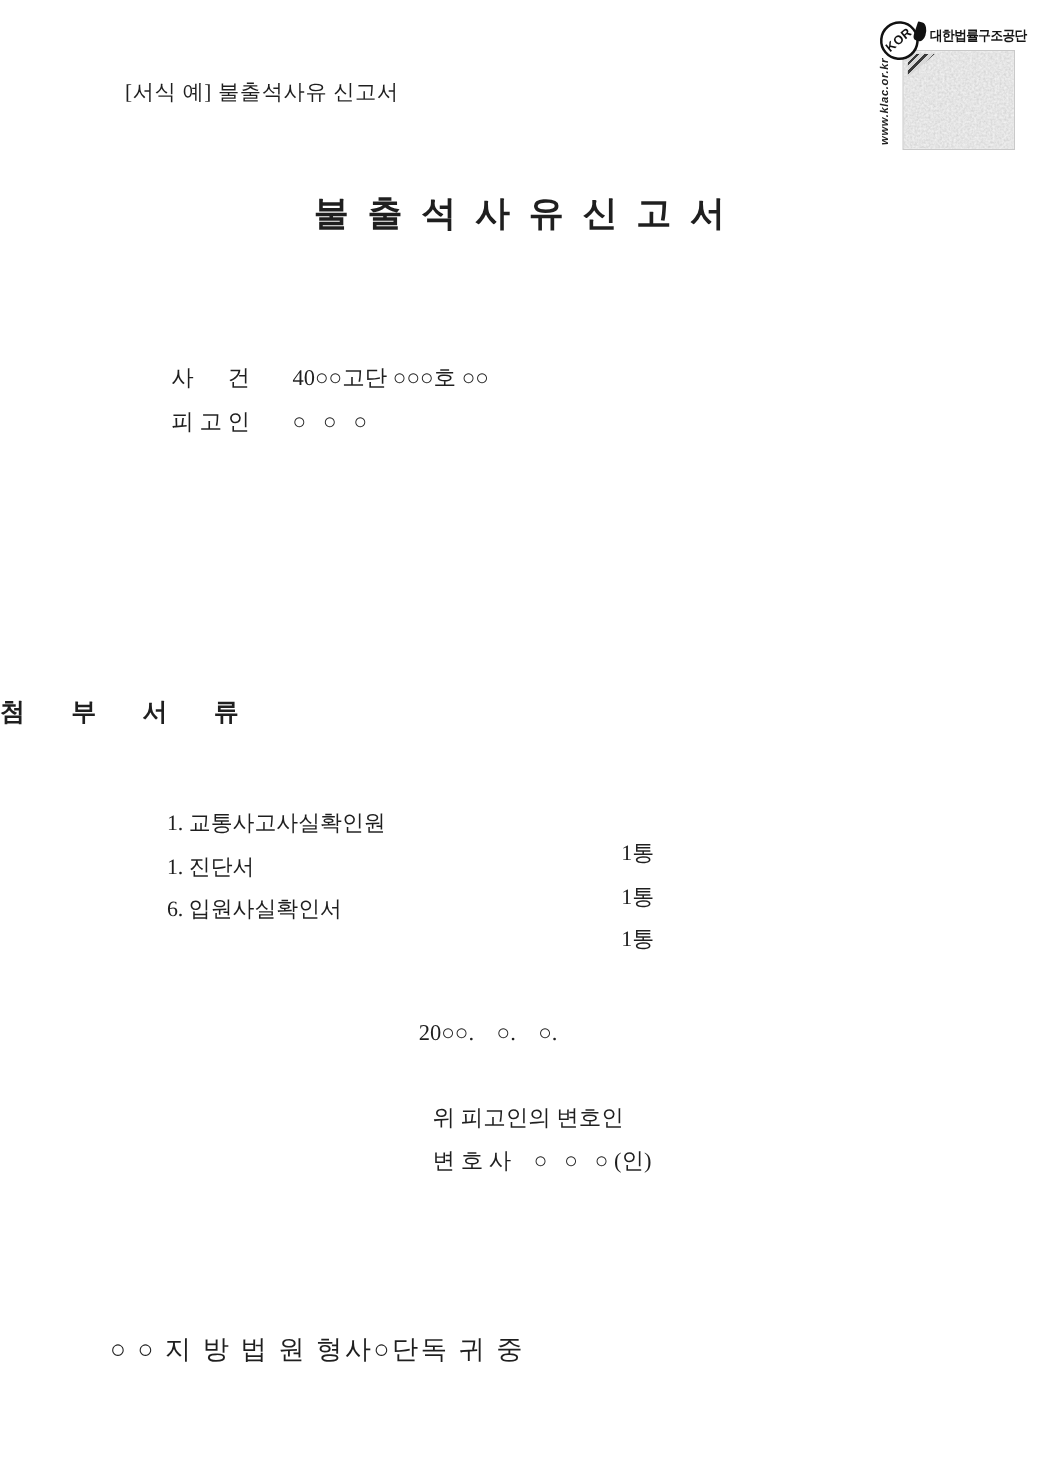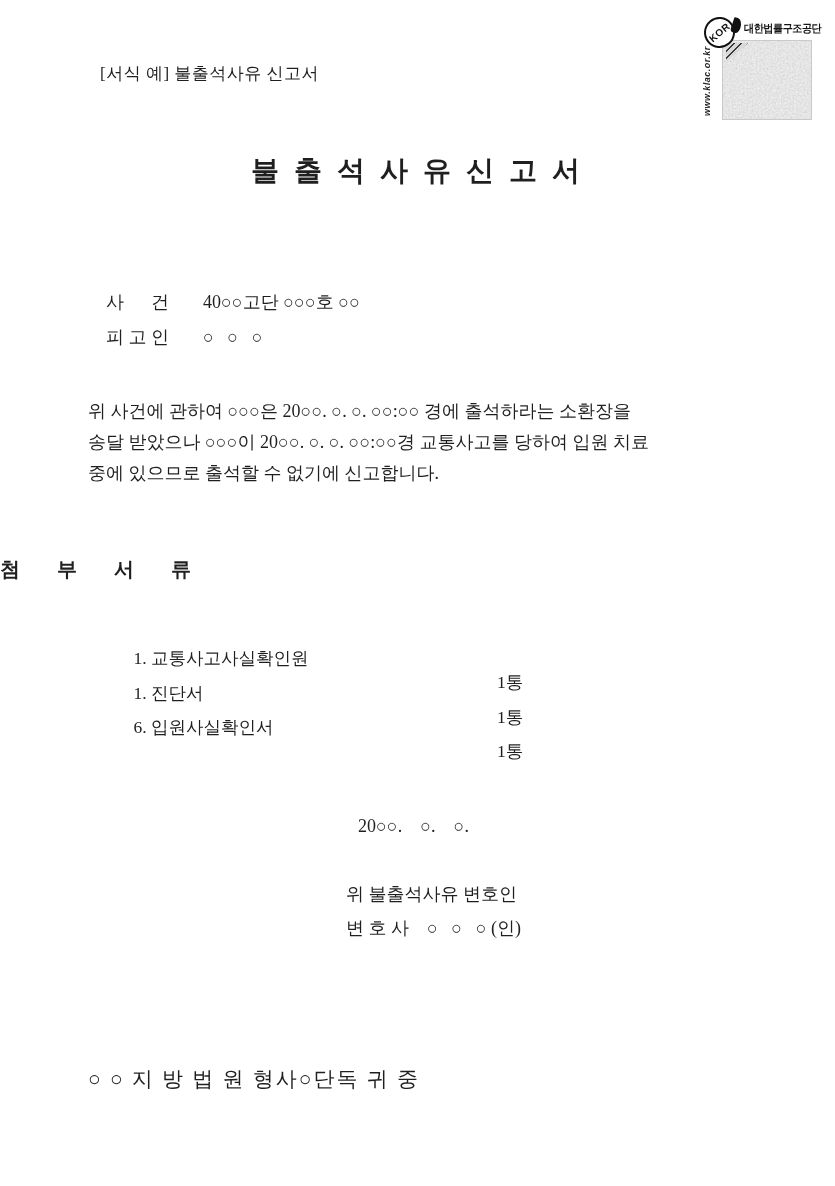--- a/index.html
+++ b/index.html
@@ -77,21 +77,21 @@
     text-align: center;
     font-size: 28px; font-weight: bold;
     letter-spacing: 4px;
     white-space: pre;
   }
 
   
   .case-line { position: absolute; left: 88px; font-size: 18px; white-space: pre; }
   .case-line.l1 { top: 269px; }
   .case-line.l2 { top: 304px; }
-  .case-label { display: inline-block; width: 97px; white-space: pre; }
+  .case-label { display: inline-block; width: 97px; white-space: pre; margin-left: 31px; }
 
   
   .body-par {
     position: absolute; left: 88px; top: 396px; width: 680px;
     font-size: 18px; line-height: 31px;
     text-align: justify;
     white-space: pre-wrap;
   }
 
   
@@ -102,21 +102,21 @@
     letter-spacing: 9px;
     white-space: pre;
   }
   .attach-row { position: absolute; left: 116px; width: 440px; font-size: 17.5px; white-space: pre; }
   .attach-row .count { position: absolute; left: 381px; }
   .attach-row.r1 { top: 625px; }
   .attach-row.r2 { top: 660px; }
   .attach-row.r3 { top: 694px; }
 
   
-  .sig-date { position: absolute; left: 358px; top: 816px; font-size: 18px; white-space: pre; }
+  .sig-date { position: absolute; left: 335px; top: 816px; font-size: 18px; white-space: pre; }
   .sig-role { position: absolute; left: 346px; top: 882px; font-size: 18px; white-space: pre; }
   .sig-line { position: absolute; left: 346px; top: 916px; font-size: 18px; white-space: pre; }
 
   
   .court-line {
     position: absolute; left: 88px; top: 1065px;
     font-size: 21px; font-weight: normal;
     letter-spacing: 2px;
     white-space: pre;
   }
@@ -157,38 +157,35 @@
 
   <div class="doc-title">불 출 석 사 유 신 고 서</div>
 
   <div class="case-line l1">
     <span class="case-label">사      건</span><span>40○○고단 ○○○호 ○○</span>
   </div>
   <div class="case-line l2">
     <span class="case-label">피 고 인</span><span>○   ○   ○</span>
   </div>
 
-  <div class="body-par">위 사건에 관하여 ○○○은 20○○. ○. ○. ○○:○○ 경에 출석하라는 소환장을
-송달 받았으나 ○○○이 20○○. ○. ○. ○○:○○경 교통사고를 당하여 입원 치료
-중에 있으므로 출석할 수 없기에 신고합니다.</div>
 
   <div class="attach-heading">첨  부  서  류</div>
 
   <div class="attach-row r1">
     <span>1. 교통사고사실확인원</span>
     <span class="count">1통</span>
   </div>
   <div class="attach-row r2">
     <span>1. 진단서</span>
     <span class="count">1통</span>
   </div>
   <div class="attach-row r3">
     <span>6. 입원사실확인서</span>
     <span class="count">1통</span>
   </div>
 
   <div class="sig-date">20○○.    ○.    ○.</div>
-  <div class="sig-role">위 불출석사유 변호인</div>
+  <div class="sig-role">위 피고인의 변호인</div>
   <div class="sig-line">변 호 사    ○   ○   ○ (인)</div>
 
   <div class="court-line">○ ○ 지 방 법 원 형사○단독 귀 중</div>
 
 </div>
 
 </body></html>

